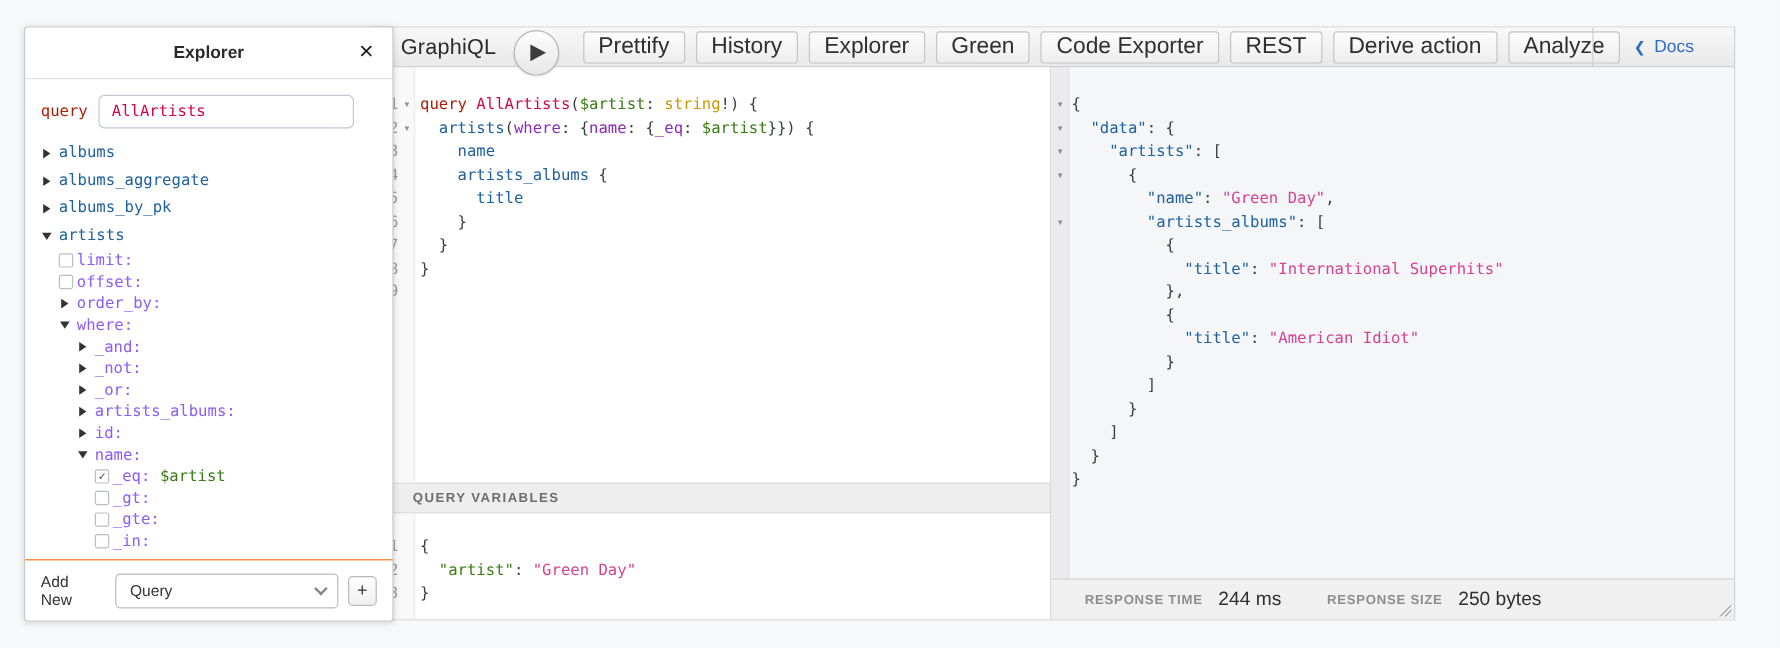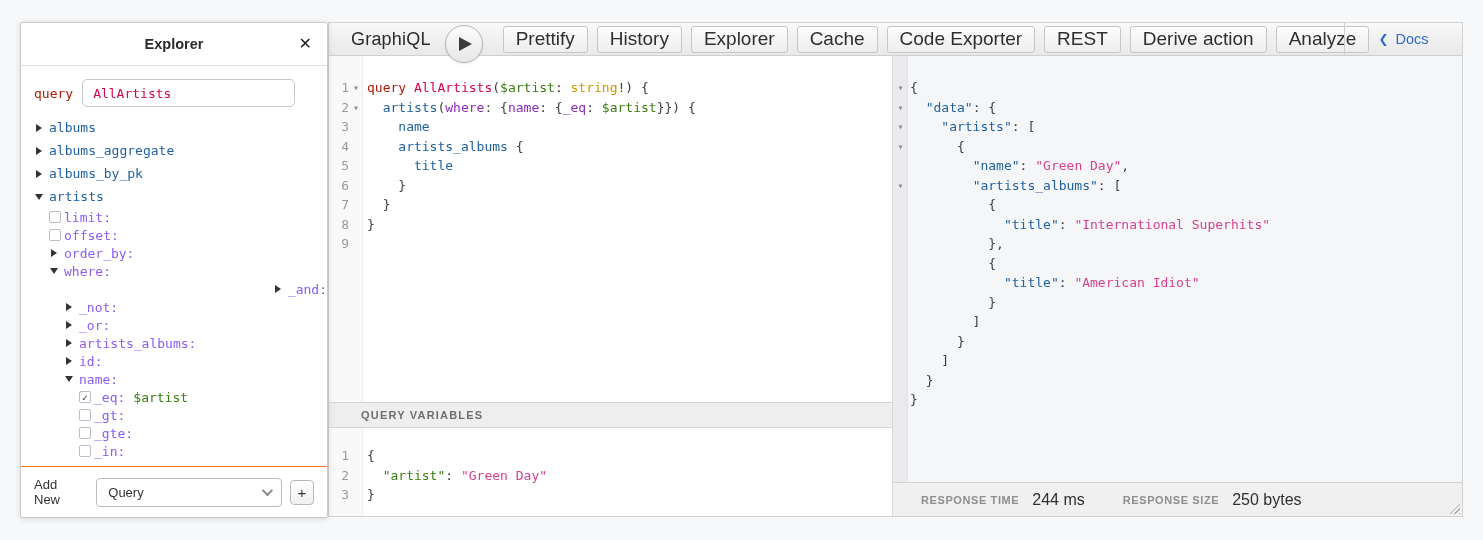--- a/index.html
+++ b/index.html
@@ -1,20 +1,20 @@
 <!DOCTYPE html>
 <html><head>
 <meta charset="utf-8">
 <style>
   * { margin:0; padding:0; box-sizing:border-box; }
   html,body { width:1483px; height:540px; }
   body { font-family:"Liberation Sans", sans-serif; background:#f7f8fa; position:relative; overflow:hidden; }
 
   
-  .app-main { position:absolute; left:328px; top:22px; width:1135px; height:495px;
+  .app-main { position:absolute; left:311px; top:22px; width:1135px; height:495px;
               background:#fff; border:1px solid #d2d2d2; }
 
   .topbar { position:relative; height:33px; background:linear-gradient(#f8f8f8,#e9e9e9);
             border-bottom:1px solid #d0d0d0; display:flex; align-items:center; overflow:visible; z-index:4; }
   .logo { margin-left:22px; font-size:18px; color:#2b2b2b; letter-spacing:.2px; }
   .play-btn { width:38px; height:38px; border-radius:50%; border:1px solid #b5b5b5;
               background:linear-gradient(#fdfdfd,#e7e7e7); margin-left:14px; margin-top:10px;
               display:flex; align-items:center; justify-content:center; cursor:pointer;
               box-shadow:0 1px 2px rgba(0,0,0,.12); flex:0 0 auto; }
   .play-tri { width:0; height:0; border-left:13px solid #3c3c3c; border-top:7px solid transparent;
@@ -120,21 +120,21 @@
 <div class="app-main">
   <div class="topbar">
     <div class="logo">GraphiQL</div>
     <div class="play-btn">
       <div class="play-tri"></div>
     </div>
     <div class="tb-btns" id="toolbar-buttons">
         <button class="tb-btn">Prettify</button>
         <button class="tb-btn">History</button>
         <button class="tb-btn">Explorer</button>
-        <button class="tb-btn">Cache</button>
+        <button class="tb-btn">Green</button>
         <button class="tb-btn">Code Exporter</button>
         <button class="tb-btn">REST</button>
         <button class="tb-btn">Derive action</button>
         <button class="tb-btn">Analyze</button>
       </div>
     <div class="docs-sec">
       <span class="docs-chev">❮</span>
       <span>Docs</span>
     </div>
   </div>
@@ -249,21 +249,21 @@
             <span class="arr-r"></span>
           </span>
           <span class="lbl-arg">order_by:</span>
         </div>
         <div class="tree-row" style="padding-left: 15px;">
           <span class="tree-icon">
             <span class="arr-d"></span>
           </span>
           <span class="lbl-arg">where:</span>
         </div>
-        <div class="tree-row" style="padding-left: 30px; justify-content: flex-end;">
+        <div class="tree-row" style="padding-left: 30px;">
           <span class="tree-icon">
             <span class="arr-r"></span>
           </span>
           <span class="lbl-arg">_and:</span>
         </div>
         <div class="tree-row" style="padding-left: 30px;">
           <span class="tree-icon">
             <span class="arr-r"></span>
           </span>
           <span class="lbl-arg">_not:</span>

